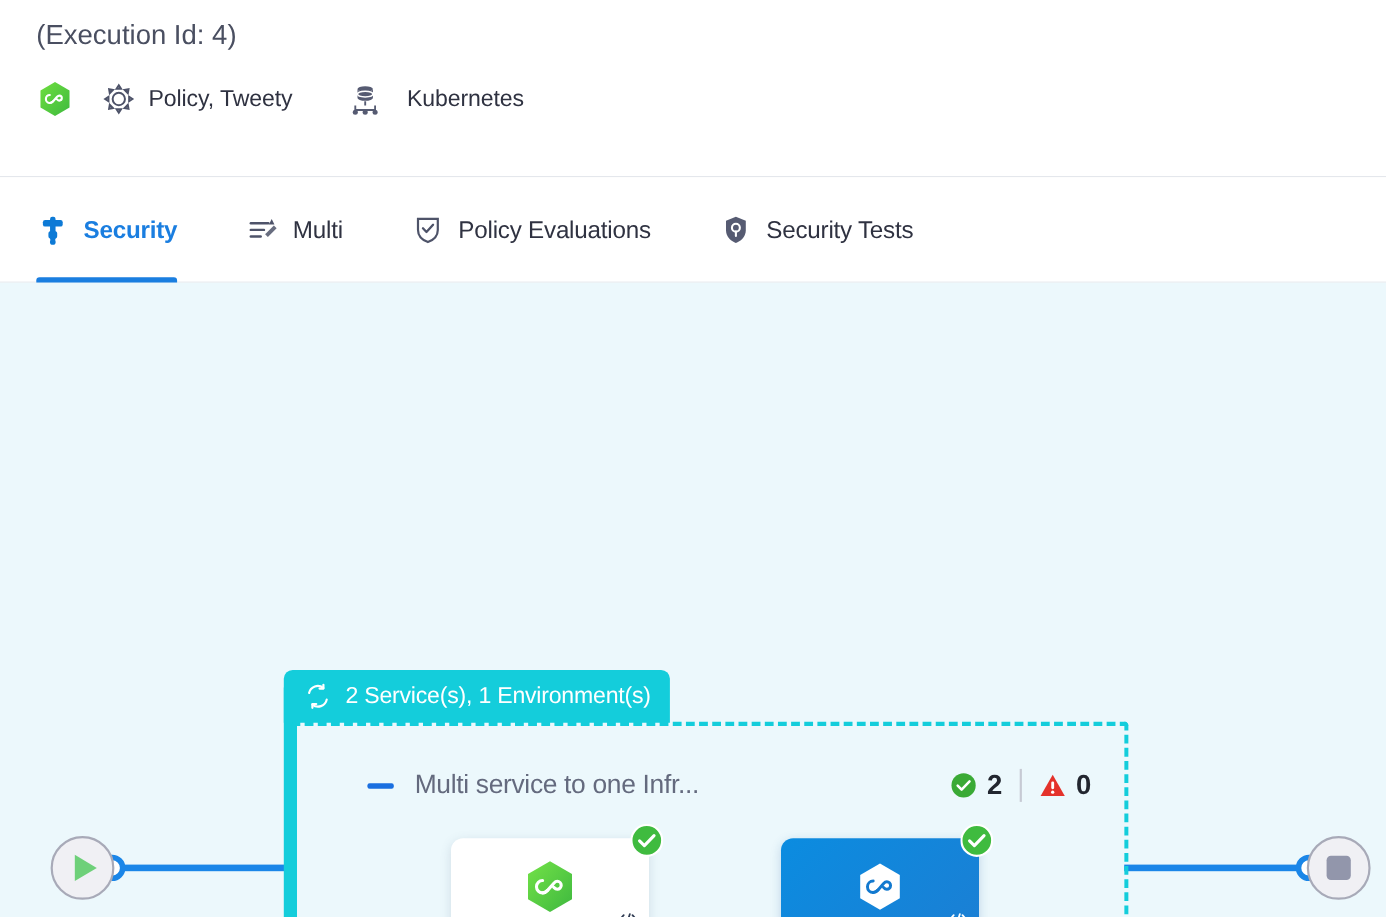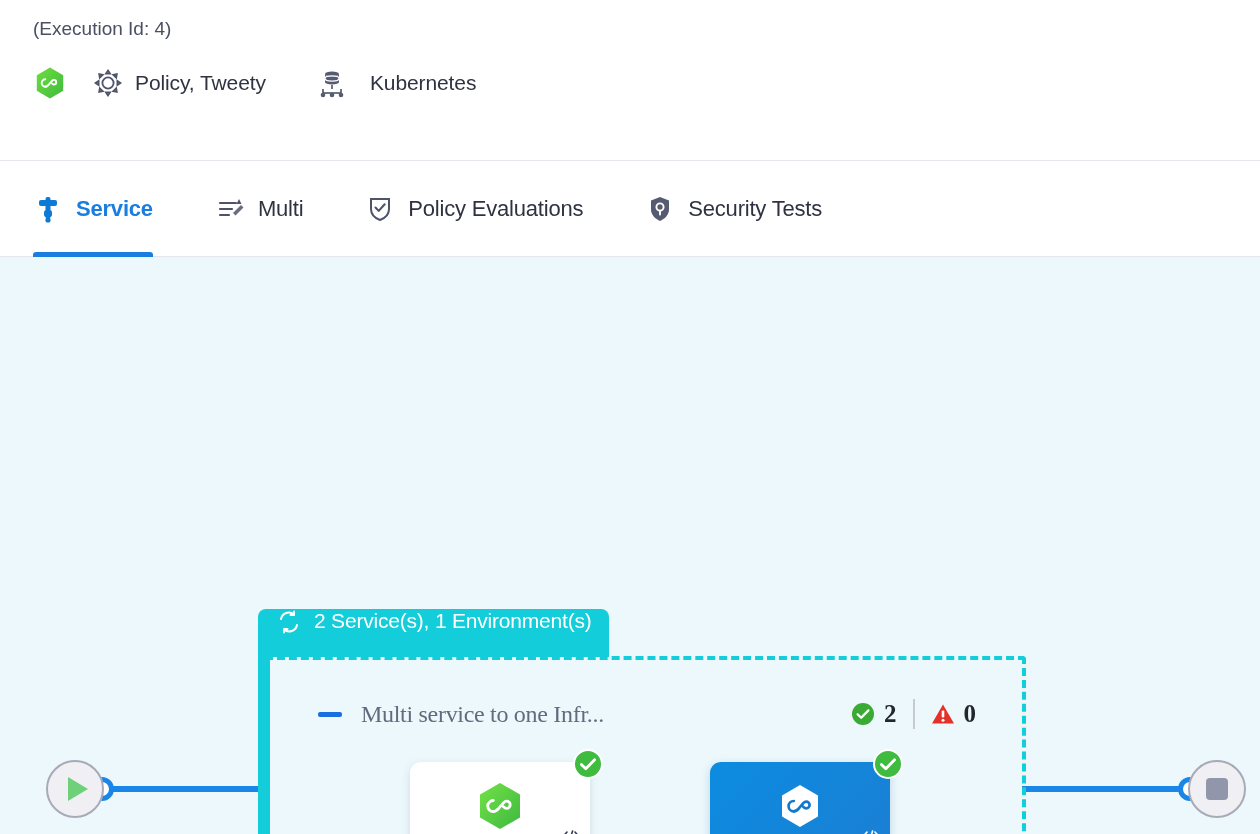--- a/index.html
+++ b/index.html
@@ -34,21 +34,21 @@
 
   .page-title {
     font-size: 33px;
     font-weight: bold;
     color: #2f3241;
     letter-spacing: -0.4px;
     line-height: 40px;
   }
 
   .exec-id {
-    font-size: 19px;
+    font-size: 25px;
     color: #4a4f61;
     font-weight: normal;
   }
 
   .meta-row {
     display: flex;
     align-items: center;
     margin-top: 26px;
     gap: 0;
   }
@@ -172,21 +172,21 @@
 
   
   .group-badge {
     position: absolute;
     left: 258px;
     top: 352px;
     height: 48px;
     background: #14cddb;
     border-radius: 8px 8px 0 0;
     display: flex;
-    align-items: flex-start;
+    align-items: center;
     gap: 12px;
     padding: 0 17px 0 18px;
     color: #ffffff;
   }
   .group-badge-label {
     font-size: 21px;
     color: #ffffff;
     letter-spacing: -0.2px;
   }
   .loop-icon { width: 26px; height: 26px; display: block; }
@@ -199,27 +199,26 @@
     width: 761px;
     height: 390px;
     border: 4px dashed #14cddb;
     border-radius: 4px;
     background: transparent;
   }
 
   
   .group-header {
     position: absolute;
-    left: 317px;
+    left: 333px;
     top: 438px;
     width: 659px;
     display: flex;
     align-items: center;
     height: 38px;
-    font-family: Liberation Serif, serif;
   }
 
   .collapse-btn {
     width: 26px; height: 26px;
     display: flex; align-items: center; justify-content: center;
     cursor: pointer;
     margin-right: 18px;
   }
   .collapse-dash {
     width: 24px; height: 5px;
@@ -361,21 +360,21 @@
     <span class="tab-icon">
       <svg viewBox="0 0 30 30" width="30" height="30">
         <g fill="#0d7ad6">
           <rect x="6" y="6" width="18" height="6" rx="2"></rect>
           <rect x="12.5" y="3" width="5" height="22" rx="2"></rect>
           <rect x="11" y="16" width="8" height="7" rx="2.5"></rect>
           <circle cx="15" cy="26" r="2.6"></circle>
         </g>
       </svg>
     </span>
-    <span class="tab-label">Service</span>
+    <span class="tab-label">Security</span>
   </div>
 
   <div class="tab">
     <span class="tab-icon">
       <svg viewBox="0 0 30 30" width="30" height="30">
         <g stroke="#4e5369" stroke-width="2.2" stroke-linecap="round">
           <path d="M5 9 h16"></path>
           <path d="M5 15 h12"></path>
           <path d="M5 21 h9"></path>
         </g>

